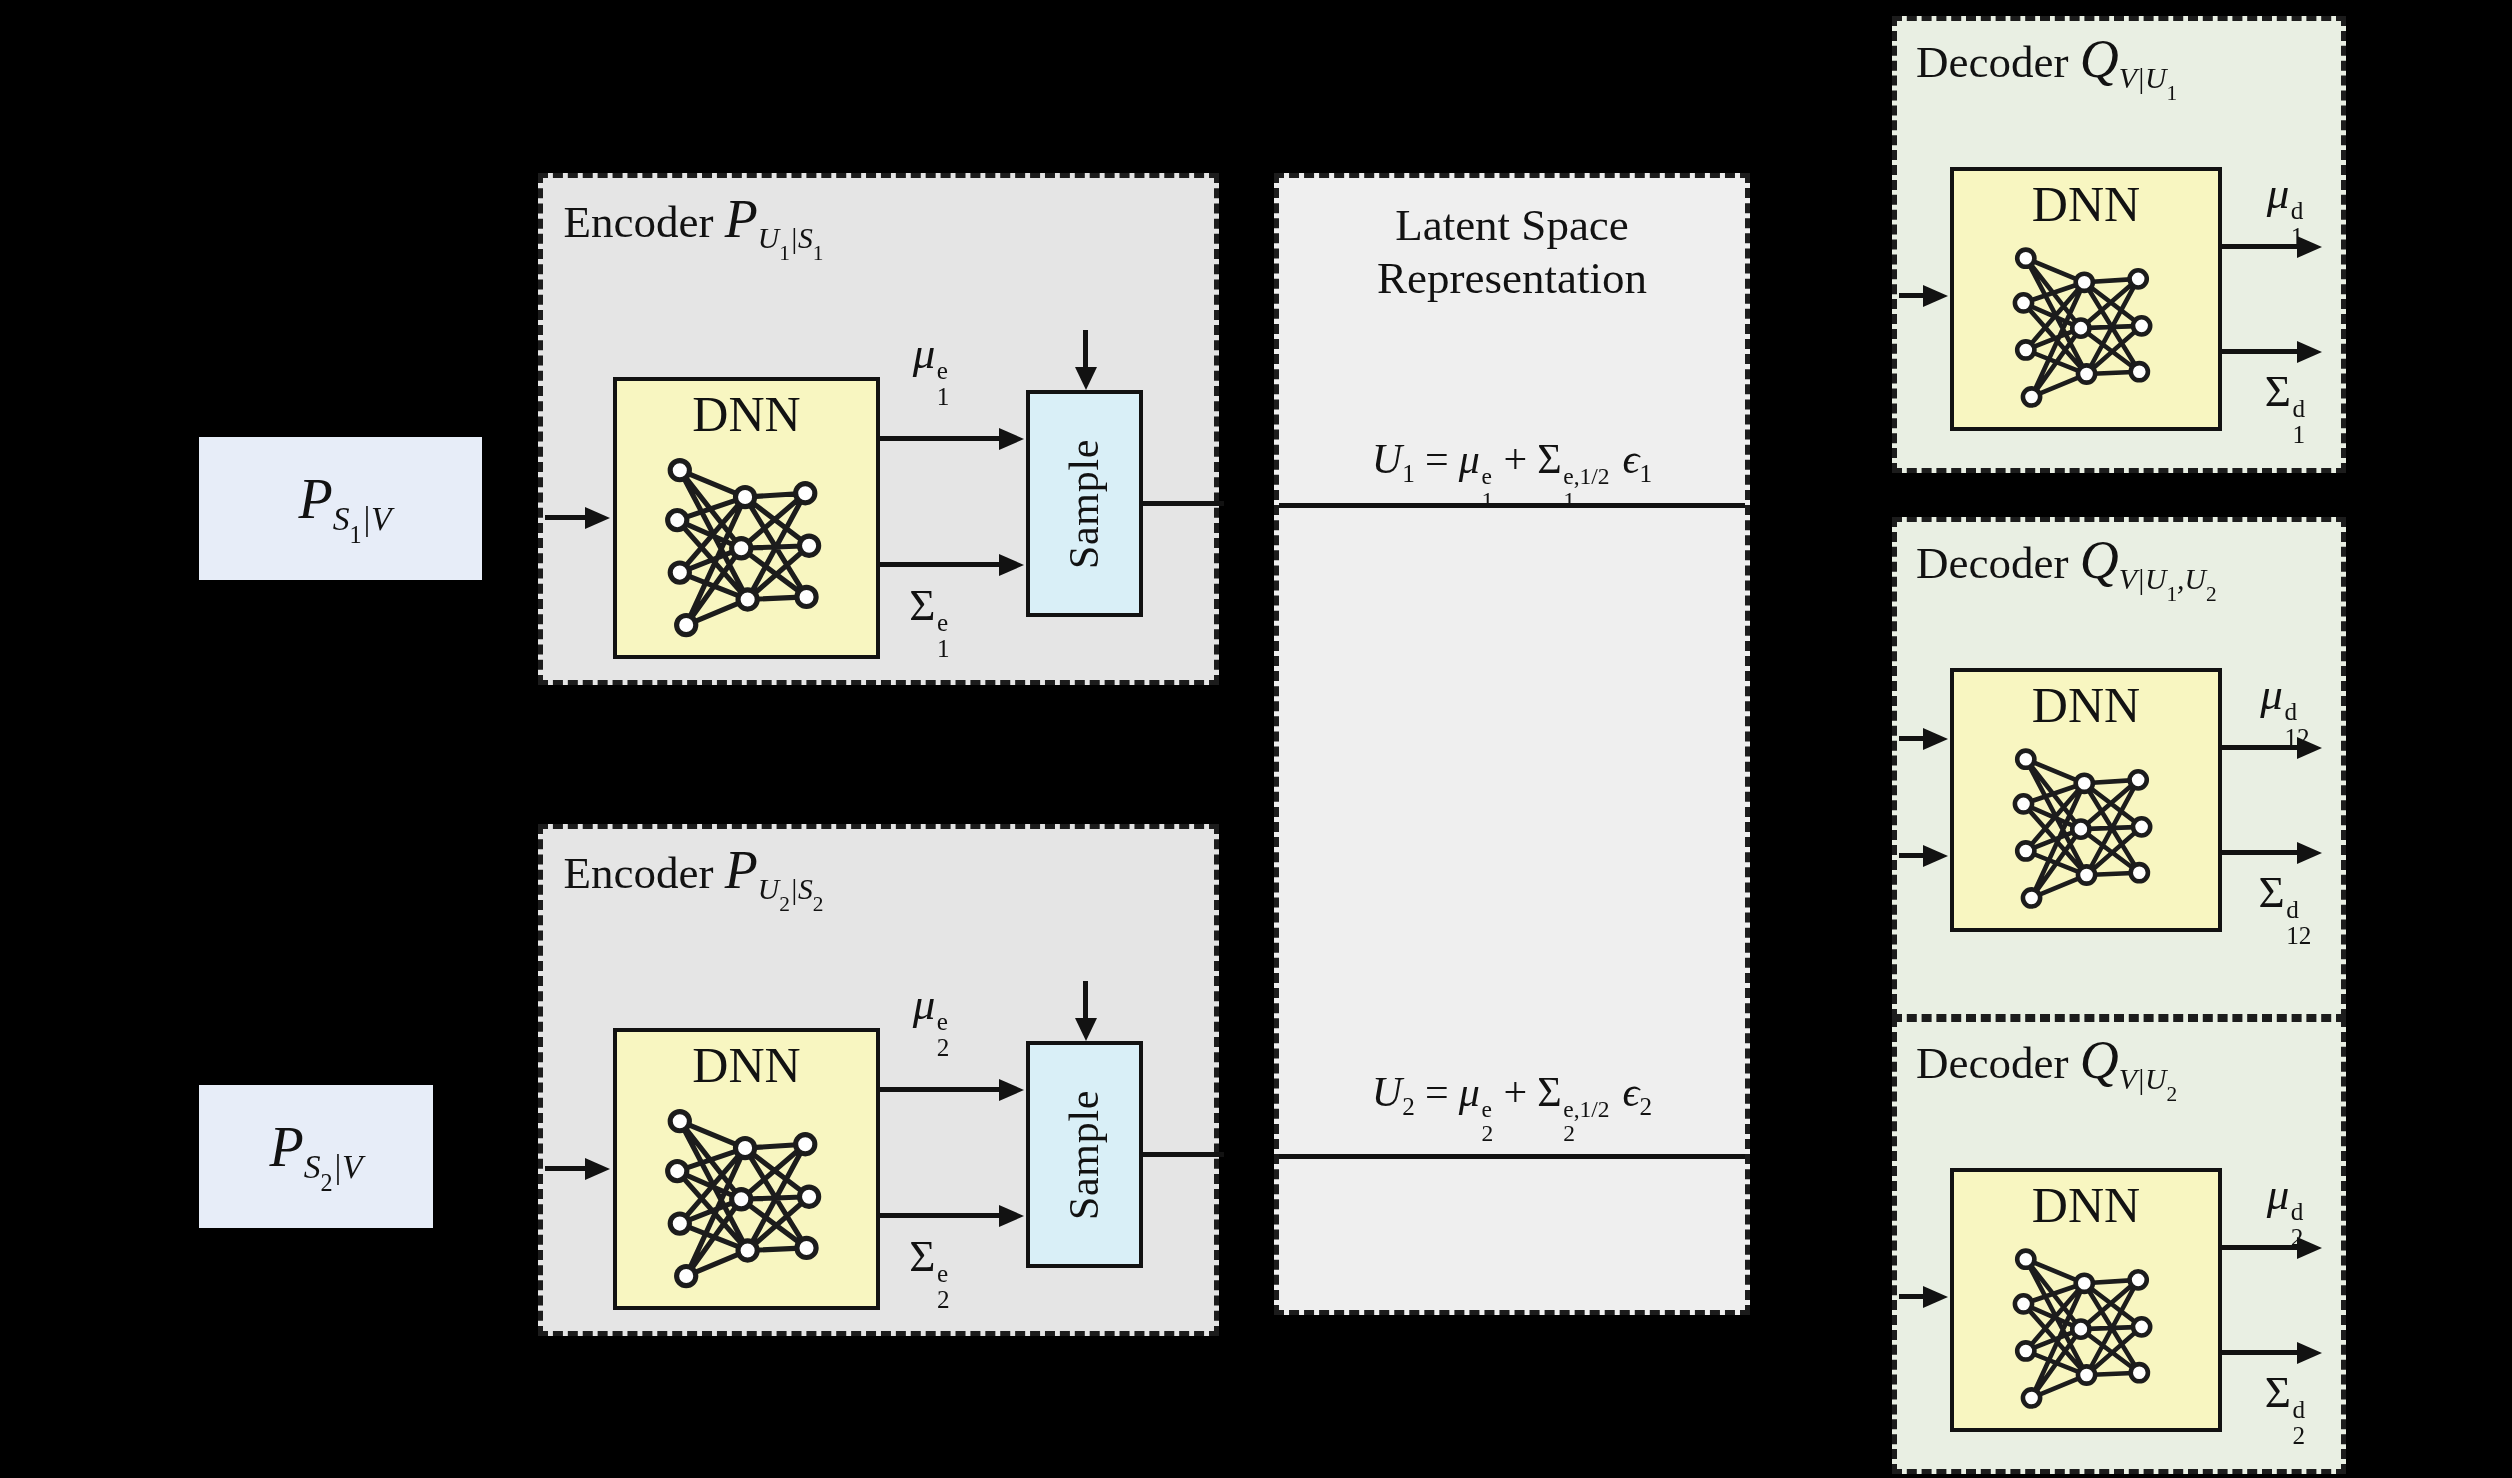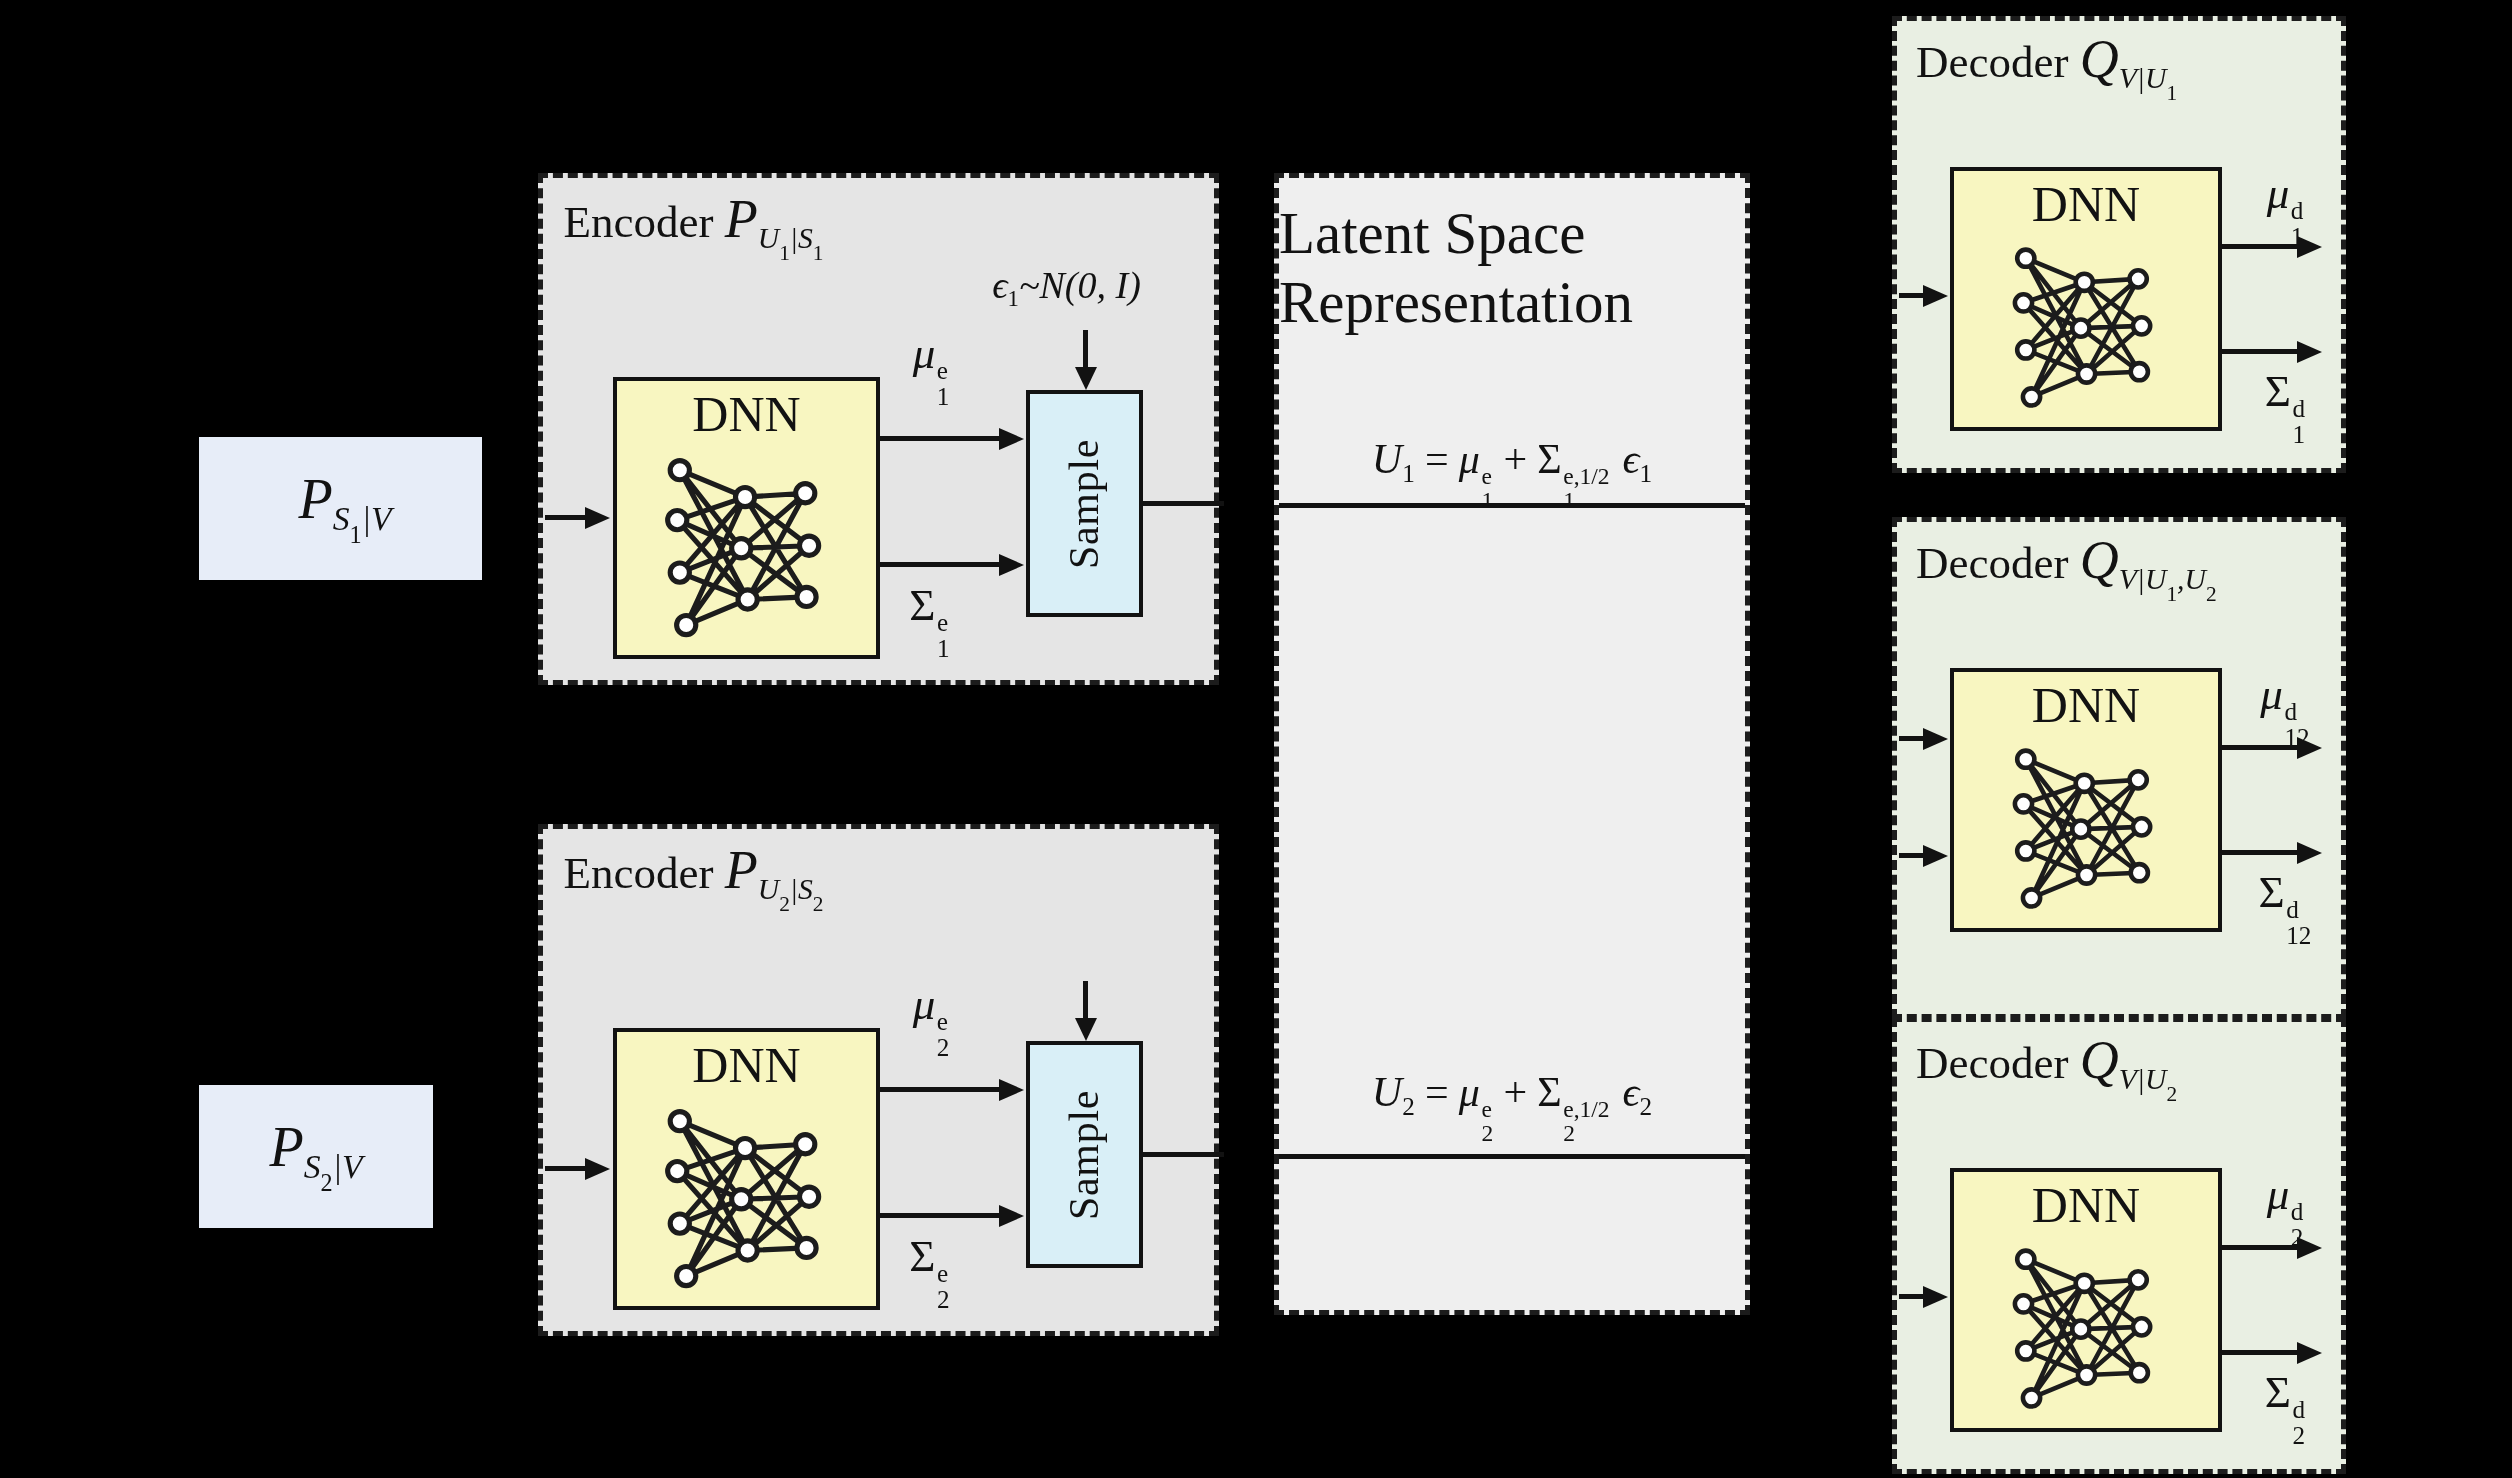--- a/index.html
+++ b/index.html
@@ -22,21 +22,21 @@
   .sb{font-size:0.60em;vertical-align:-0.35em;}
   .nsb{font-size:0.72em;vertical-align:-0.55em;font-style:normal;}
   .stack{display:inline-flex;flex-direction:column;vertical-align:-0.45em;
          font-size:0.56em;font-style:normal;line-height:1.02;text-align:left;margin-left:1.5px;}
   .stack span{display:block;}
   .eq{font-size:42px;white-space:nowrap;text-align:center;width:100%;}
   .eq .op{margin:0 10.2px;font-style:normal;}
   .mlabel{font-size:45px;white-space:nowrap;text-align:center;}
   .epslabel{font-size:38px;white-space:nowrap;text-align:center;}
   .dnn-cap{text-align:center;font-size:50px;margin-top:4.4px;}
-  .lat-title{font-size:59px;line-height:1.18;width:100%;}
+  .lat-title{text-align:center;font-size:45px;line-height:1.18;width:100%;}
   .harrow{position:absolute;height:5.1px;background:#121212;}
   .harrow .head{position:absolute;right:-24px;top:50%;transform:translateY(-50%);
                 width:0;height:0;border-left:25px solid #121212;
                 border-top:11.7px solid transparent;border-bottom:11.7px solid transparent;}
   .varrow{position:absolute;width:5.1px;background:#121212;}
   .varrow .head{position:absolute;bottom:-23px;left:50%;transform:translateX(-50%);
                 width:0;height:0;border-top:23.4px solid #121212;
                 border-left:11.7px solid transparent;border-right:11.7px solid transparent;}
   .hline{position:absolute;height:5.1px;background:#121212;}
   .nn{display:block;margin:7.3px auto 0 auto;}
@@ -52,23 +52,20 @@
   <div class="abs srcbox bigletter" style="left:199px;top:1085px;width:234px;height:143px;">
     <span><span class="math">P</span><span class="sb"><span class="math">S</span><span class="nsb">2</span><span class="math">|V</span></span></span>
   </div>
 
   <div class="abs dashed encbox" style="left:538px;top:173px;width:681px;height:512px;">
     <div class="abs title" style="left:20.5px;top:10.2px;">
       <span class="rm">Encoder</span>
       <span class="math" style="font-size:54px;">P</span><span class="sb" style="font-size:0.66em;"><span class="math">U</span><span class="nsb">1</span><span class="math">|S</span><span class="nsb">1</span></span>
     </div>
 
-    <div class="abs epslabel" style="left:366px;top:85px;width:315px;">
-      <span class="math">ϵ</span><span class="sb rm">1</span><span class="math">~N(0, I)</span>
-    </div>
     <div class="varrow" style="left:540px;top:152px;height:37px;">
         <span class="head"></span>
       </div>
 
     <div class="abs solid dnnbox" style="left:70px;top:199px;width:267px;height:282px;">
       <div class="dnn-cap">DNN</div>
       <svg class="nn" width="184" height="192" viewBox="0 0 270 300">
         <g stroke="#1c1c1c" stroke-width="8" fill="none">
           <path d="M30 30L132 72M30 30L126 152M30 30L136 232M26 108L132 72M26 108L126 152M26 108L136 232M30 190L132 72M30 190L126 152M30 190L136 232M40 272L132 72M40 272L126 152M40 272L136 232"></path>
           <path d="M132 72L226 66M132 72L232 148M132 72L228 228M126 152L226 66M126 152L232 148M126 152L228 228M136 232L226 66M136 232L232 148M136 232L228 228"></path>

